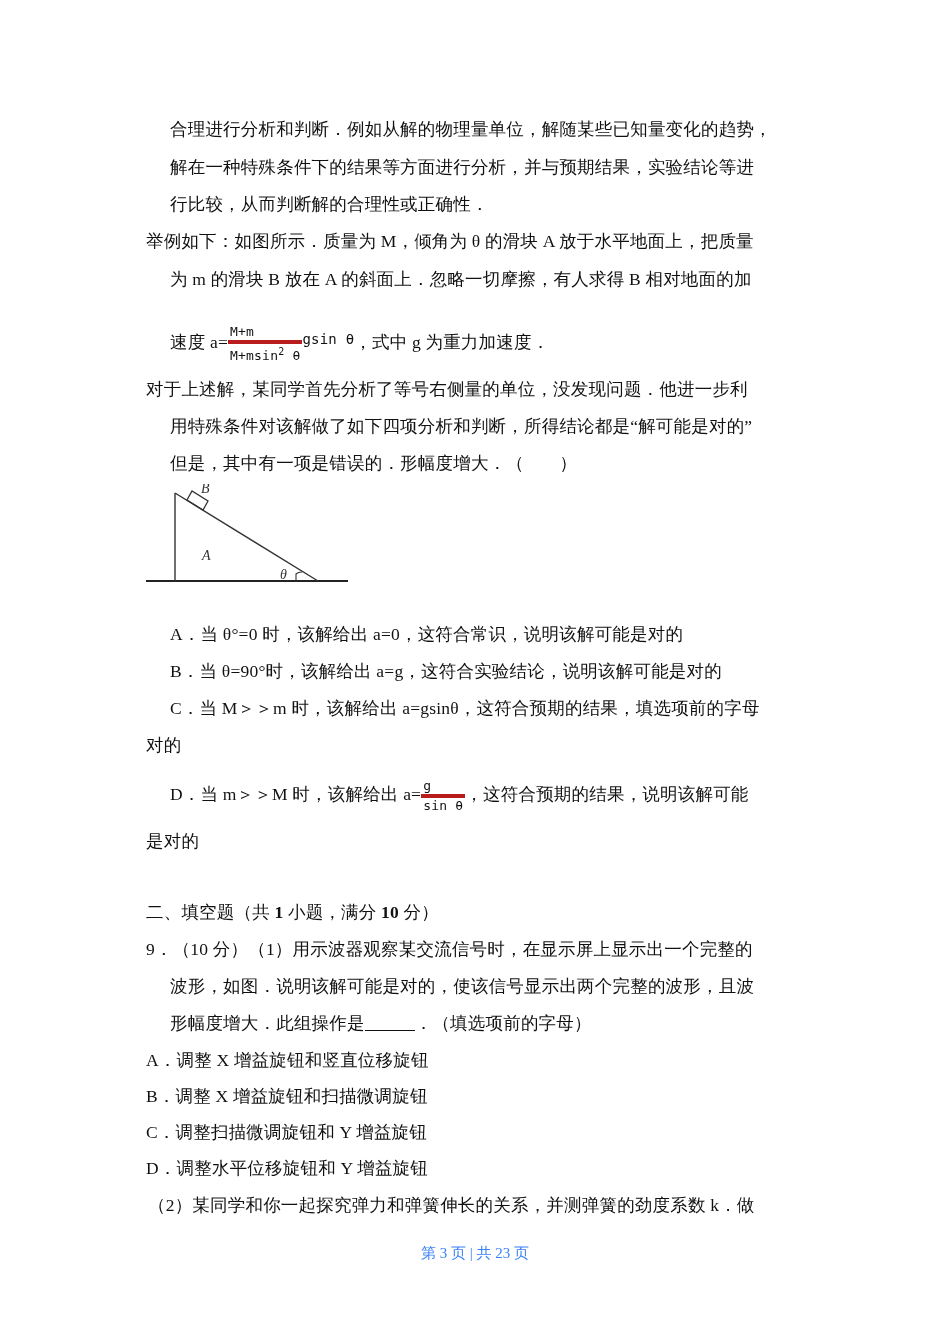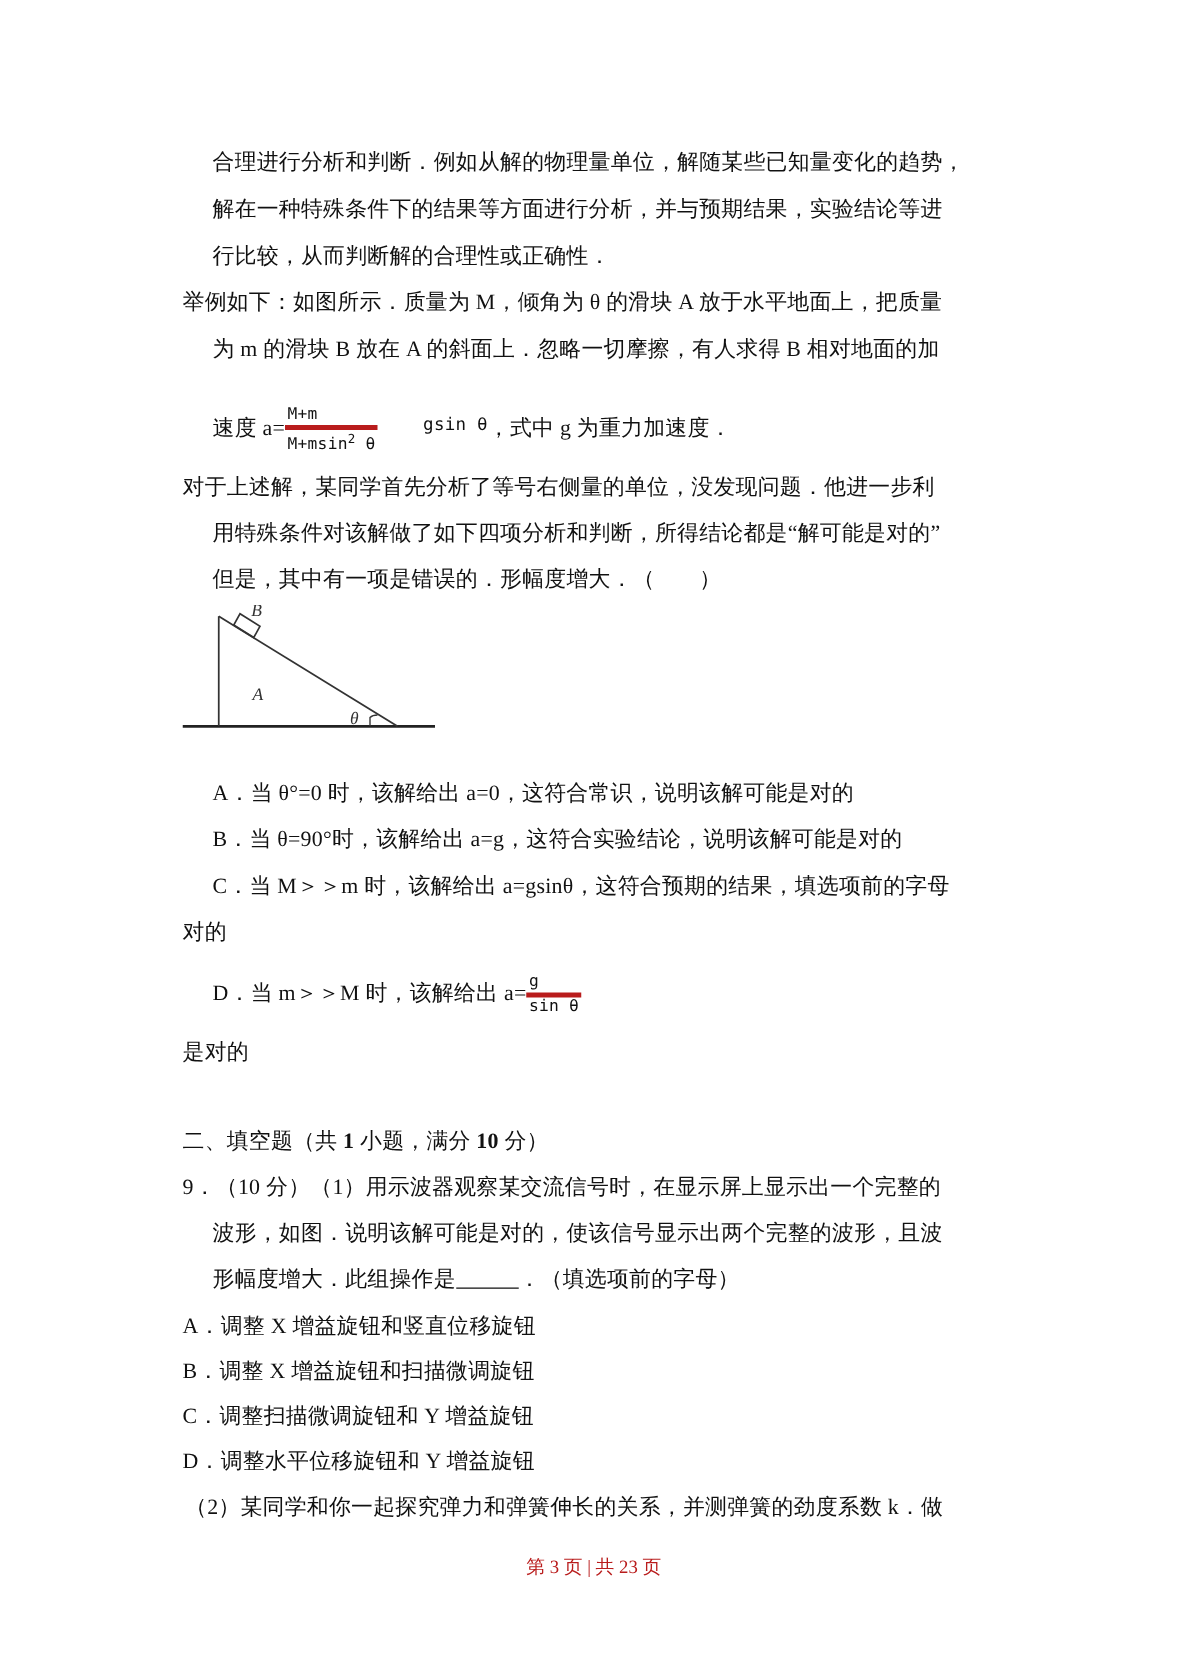--- a/index.html
+++ b/index.html
@@ -18,26 +18,26 @@
     .indent { left: 170px; }
     .flush { left: 146px; }
     .frac {
       display: inline-block; vertical-align: middle; text-align: left;
       font-family: "DejaVu Sans Mono", "Liberation Mono", monospace;
       font-size: 13px; line-height: 16px;
     }
     .frac .num { display: block; padding: 0 2px; }
     .frac .den { display: block; border-top: 4px solid #b91c1c; padding: 0 2px; }
     .frac sup { font-size: 10px; }
-    .gsin { font-family: "DejaVu Sans Mono", "Liberation Mono", monospace; font-size: 14px; vertical-align: 4px; margin-left: 36px; }
+    .gsin { font-family: "DejaVu Sans Mono", "Liberation Mono", monospace; font-size: 14px; vertical-align: 4px; }
     .blank { display: inline-block; width: 50px; border-bottom: 1.5px solid #111; height: 18px; vertical-align: -2px; }
     .bold { font-weight: bold; }
     .footer {
       position: absolute; left: 0; width: 950px; top: 1244px; text-align: center;
-      font-size: 15px; color: #b91c1c; font-family: "Liberation Serif", serif;
+      font-size: 15px; color: #3b82f6; font-family: "Liberation Serif", serif;
     }
     .figure { position: absolute; left: 146px; top: 484px; width: 204px; height: 102px; }
     .figure svg { width: 204px; height: 102px; }
   </style>
 </head>
 <body>
 
 <div class="line indent" style="top:117px">合理进行分析和判断．例如从解的物理量单位，解随某些已知量变化的趋势，</div>
 <div class="line indent" style="top:155px">解在一种特殊条件下的结果等方面进行分析，并与预期结果，实验结论等进</div>
 <div class="line indent" style="top:192px">行比较，从而判断解的合理性或正确性．</div>
@@ -63,21 +63,21 @@
     <text x="56" y="76" font-size="14" font-style="italic" font-family="Liberation Serif, serif" fill="#333">A</text>
     <text x="134" y="95" font-size="14" font-style="italic" font-family="Liberation Serif, serif" fill="#333">θ</text>
   </svg>
 </div>
 
 <div class="line indent" style="top:622px">A．当 θ°=0 时，该解给出 a=0，这符合常识，说明该解可能是对的</div>
 <div class="line indent" style="top:659px">B．当 θ=90°时，该解给出 a=g，这符合实验结论，说明该解可能是对的</div>
 <div class="line indent" style="top:696px">C．当 M＞＞m 时，该解给出 a=gsinθ，这符合预期的结果，填选项前的字母</div>
 <div class="line flush" style="top:733px">对的</div>
 <div class="line indent" style="top:778px">
-  <span>D．当 m＞＞M 时，该解给出 a=</span><span class="frac"><span class="num">g</span><span class="den">sin θ</span></span>
+  <span>D．当 m＞＞M 时，该解给出 a=</span><span class="frac"><span class="num">g</span><span class="den">sin θ</span></span><span>，这符合预期的结果，说明该解可能</span>
 </div>
 <div class="line flush" style="top:829px">是对的</div>
 
 <div class="line flush" style="top:900px">
   <span>二、填空题（共 </span><span class="bold">1</span><span> 小题，满分 </span><span class="bold">10</span><span> 分）</span>
 </div>
 
 <div class="line flush" style="top:937px">9．（10 分）（1）用示波器观察某交流信号时，在显示屏上显示出一个完整的</div>
 <div class="line indent" style="top:974px">波形，如图．说明该解可能是对的，使该信号显示出两个完整的波形，且波</div>
 <div class="line indent" style="top:1011px">

